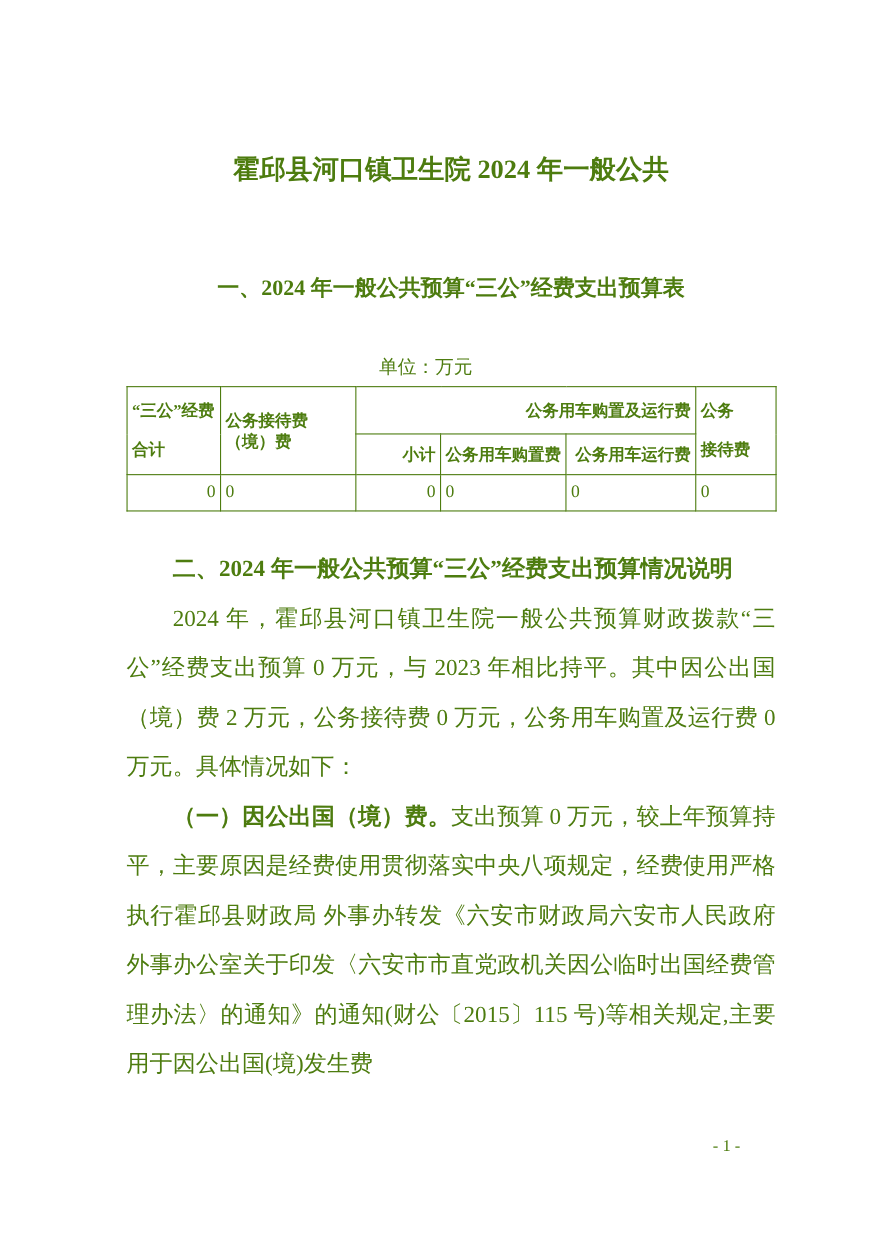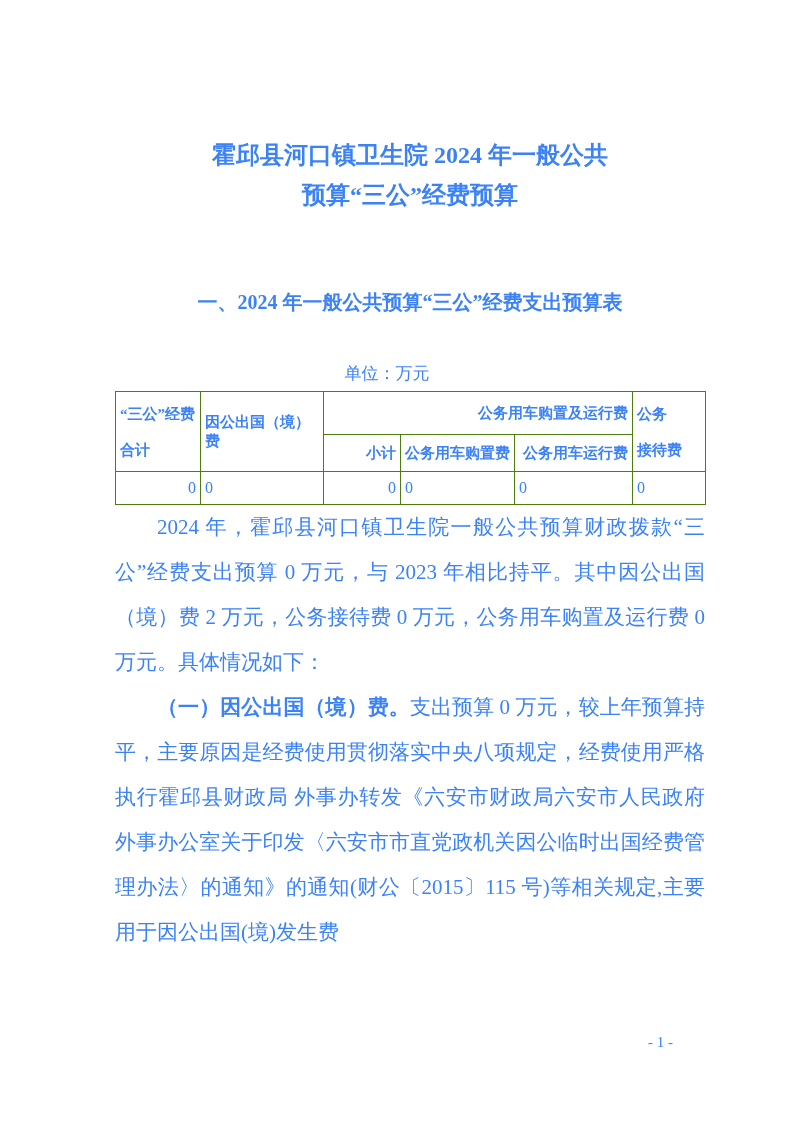--- a/index.html
+++ b/index.html
@@ -10,21 +10,21 @@
   .page {
     position: relative;
     width: 793px;
     height: 1122px;
     margin: 0 auto;
     background: #ffffff;
     box-sizing: border-box;
     padding: 0 88px 0 115px;
     overflow: hidden;
     font-family: "Liberation Serif", "DejaVu Serif", serif;
-    color: #3b82f6;
+    color: #4d7c0f;
   }
   .doc-title {
     margin: 0;
     padding-top: 135px;
     text-align: center;
     font-weight: bold;
     font-size: 24px;
     line-height: 40px;
   }
   .doc-title .title-line {
@@ -90,21 +90,20 @@
     line-height: 20px;
   }
 </style>
 </head>
 <body>
 
 <div class="page">
 
   <h1 class="doc-title">
     <span class="title-line">霍邱县河口镇卫生院 2024 年一般公共</span>
-    <span class="title-line">预算“三公”经费预算</span>
   </h1>
 
   <div class="section-heading-1">一、2024 年一般公共预算“三公”经费支出预算表</div>
 
   <div class="unit-label">单位：万元</div>
 
   <table class="budget-table">
     <colgroup>
       <col style="width:85px">
       <col style="width:123px">
@@ -112,21 +111,21 @@
       <col style="width:114px">
       <col style="width:118px">
       <col style="width:73px">
     </colgroup>
     <tbody>
       <tr class="hrow1">
         <td rowspan="2" class="hdr left two-line">
           <div>“三公”经费</div>
           <div>合计</div>
         </td>
-        <td rowspan="2" class="hdr left">因公出国（境）费</td>
+        <td rowspan="2" class="hdr left">公务接待费（境）费</td>
         <td colspan="3" class="hdr center">公务用车购置及运行费</td>
         <td rowspan="2" class="hdr left two-line">
           <div>公务</div>
           <div>接待费</div>
         </td>
       </tr>
       <tr class="hrow2">
         <td class="hdr center">小计</td>
         <td class="hdr center">公务用车购置费</td>
         <td class="hdr center">公务用车运行费</td>
@@ -135,20 +134,21 @@
         <td class="center">0</td>
         <td class="left">0</td>
         <td class="center">0</td>
         <td class="left">0</td>
         <td class="left">0</td>
         <td class="left">0</td>
       </tr>
     </tbody>
   </table>
 
+  <div class="section-heading-2">二、2024 年一般公共预算“三公”经费支出预算情况说明</div>
 
   <p class="body-para">2024 年，霍邱县河口镇卫生院一般公共预算财政拨款“三公”经费支出预算 0 万元，与 2023 年相比持平。其中因公出国（境）费 2 万元，公务接待费 0 万元，公务用车购置及运行费 0 万元。具体情况如下：</p>
 
   <p class="body-para"><span class="bold-lead">（一）因公出国（境）费。</span><span>支出预算 0 万元，较上年预算持平，主要原因是经费使用贯彻落实中央八项规定，经费使用严格执行霍邱县财政局 外事办转发《六安市财政局六安市人民政府外事办公室关于印发〈六安市市直党政机关因公临时出国经费管理办法〉的通知》的通知(财公〔2015〕115 号)等相关规定,主要用于因公出国(境)发生费</span></p>
 
   <div class="page-number">- 1 -</div>
 
 </div>
 
 </body></html>

